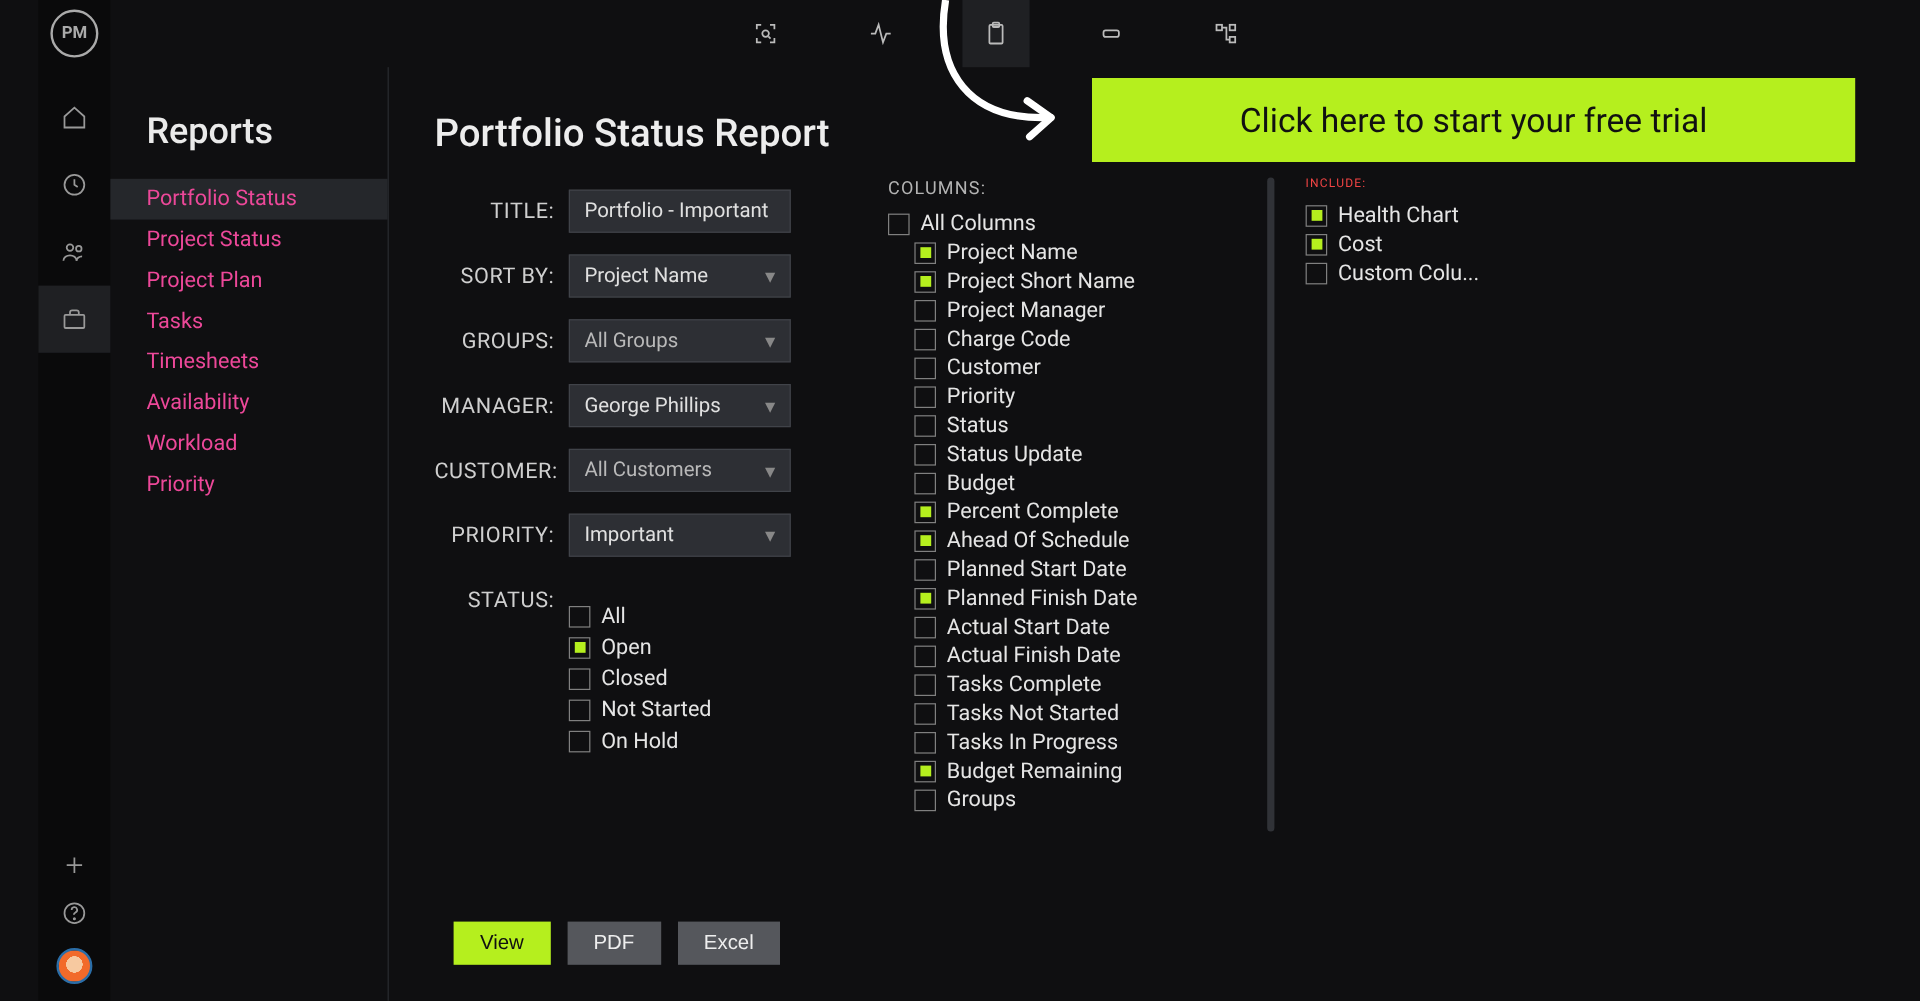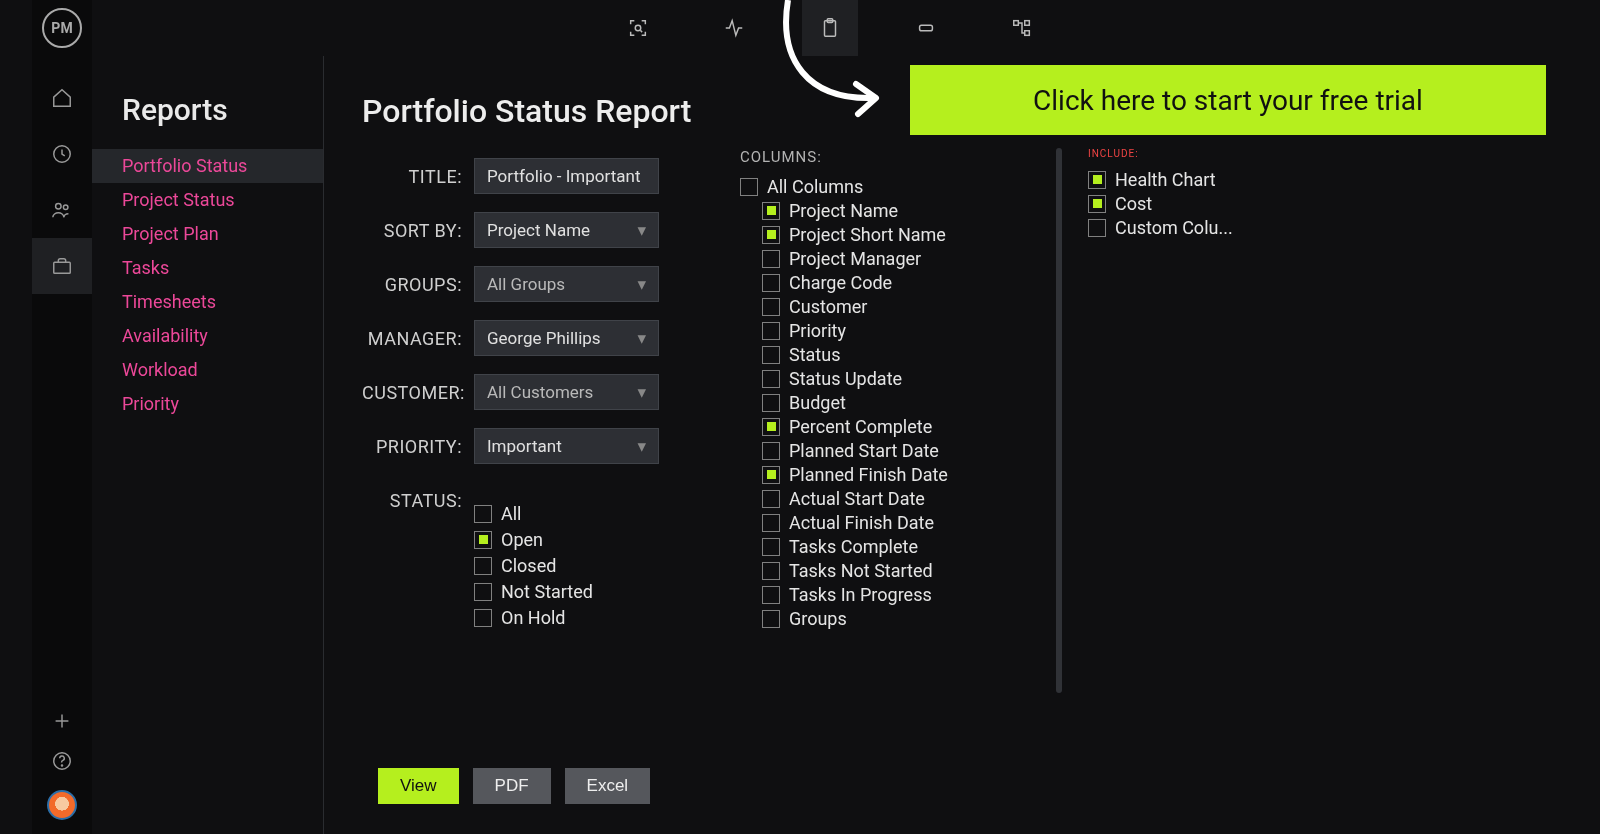--- a/index.html
+++ b/index.html
@@ -377,20 +377,24 @@
         </div>
         <div class="check-row">
           <div class="chk"></div>
           <span>Budget</span>
         </div>
         <div class="check-row">
           <div class="chk checked"></div>
           <span>Percent Complete</span>
         </div>
         <div class="check-row">
+          <div class="chk checked"></div>
+          <span>Ahead Of Schedule</span>
+        </div>
+        <div class="check-row">
           <div class="chk"></div>
           <span>Planned Start Date</span>
         </div>
         <div class="check-row">
           <div class="chk checked"></div>
           <span>Planned Finish Date</span>
         </div>
         <div class="check-row">
           <div class="chk"></div>
           <span>Actual Start Date</span>
@@ -403,20 +407,24 @@
           <div class="chk"></div>
           <span>Tasks Complete</span>
         </div>
         <div class="check-row">
           <div class="chk"></div>
           <span>Tasks Not Started</span>
         </div>
         <div class="check-row">
           <div class="chk"></div>
           <span>Tasks In Progress</span>
+        </div>
+        <div class="check-row">
+          <div class="chk checked"></div>
+          <span>Budget Remaining</span>
         </div>
         <div class="check-row">
           <div class="chk"></div>
           <span>Groups</span>
         </div>
       </div>
   </div>
 
   <div class="divider"></div>
 

